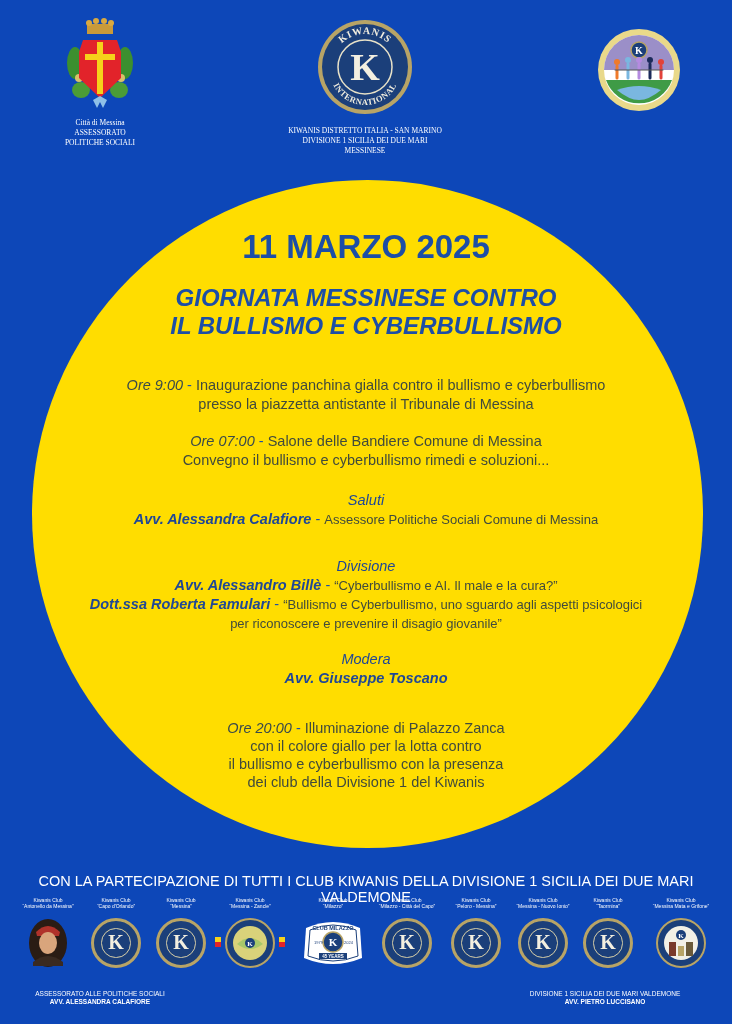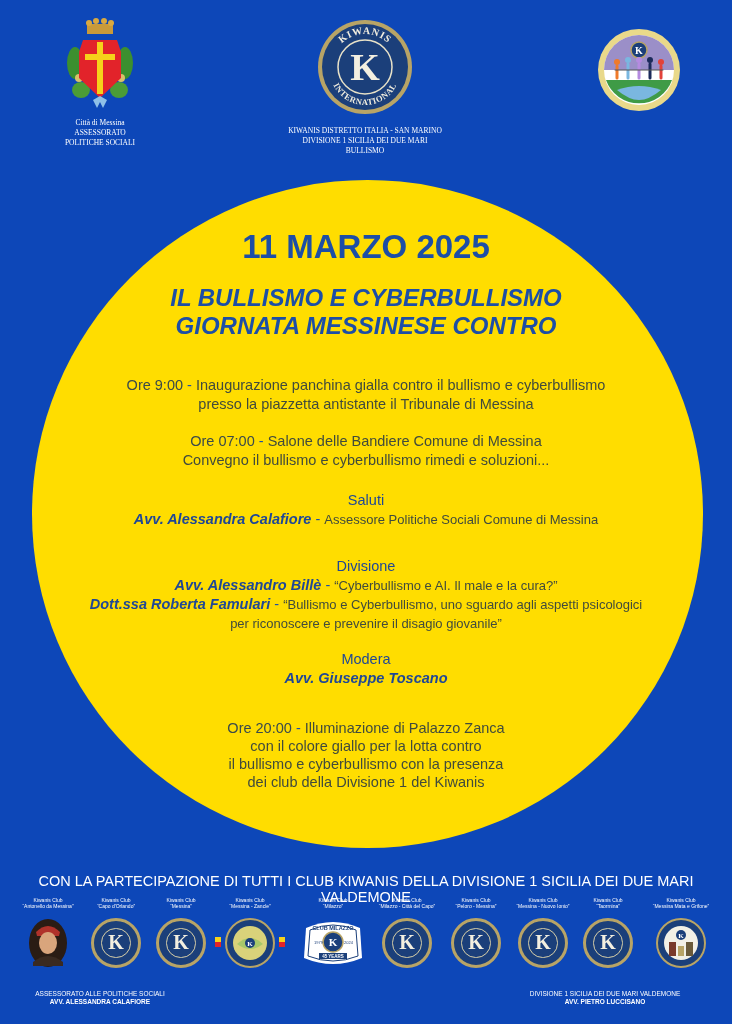--- a/index.html
+++ b/index.html
@@ -34,25 +34,25 @@
   #date {
     top: 228px; font-size: 33px; font-weight: bold; color: #1d4ea6;
     letter-spacing: 0px;
   }
   #event-title {
     top: 284px; font-size: 24px; font-weight: bold; font-style: italic; color: #1d4ea6;
     line-height: 28px;
   }
 
   .prog { color: #414b3c; font-size: 14.5px; line-height: 19px; }
-  .prog .time { color: #3a4a4a; margin-top: 44px; }
+  .prog .time { font-style: italic; color: #3a4a4a; margin-top: 44px; }
   .prog .dash { color: #1d4ea6; }
   .prog .name { font-weight: bold; font-style: italic; color: #1f4796; }
   .prog .role { font-size: 13px; color: #414b3c; }
-  .prog .sect { color: #1f4796; font-size: 14.5px; }
+  .prog .sect { font-style: italic; color: #1f4796; font-size: 14.5px; }
 
   #block-9 { top: 376px; }
   #block-10 { top: 432px; }
   #block-saluti { top: 491px; }
   #block-interventi { top: 557px; }
   #block-modera { top: 650px; }
   #block-20 { top: 719px; line-height: 18px; }
 
   
   #partecipazione {
@@ -125,21 +125,21 @@
         <textPath href="#arcTop" startOffset="50%" text-anchor="middle">KIWANIS</textPath>
       </text>
       <text font-family="Liberation Serif, serif" font-weight="bold" font-size="8.5" fill="#f3efe0" letter-spacing="0.5">
         <textPath href="#arcBot" startOffset="50%" text-anchor="middle">INTERNATIONAL</textPath>
       </text>
     </svg>
   </div>
   <div class="logo-text">
     <div>KIWANIS DISTRETTO ITALIA - SAN MARINO</div>
     <div>DIVISIONE 1 SICILIA DEI DUE MARI</div>
-    <div>BULLISMO</div>
+    <div>MESSINESE</div>
   </div>
 </div>
 
 <div class="abs" id="children-logo">
   <svg width="84" height="84" viewBox="0 0 84 84">
     <circle cx="42" cy="42" r="41" fill="#e9d98a"></circle>
     <circle cx="42" cy="42" r="35" fill="#ffffff"></circle>
     <path d="M7 42 A35 35 0 0 1 77 42 Z" fill="#9b8fc8"></path>
     <path d="M9 52 A35 35 0 0 0 75 52 Z" fill="#3f9b46"></path>
     <path d="M20 62 Q42 54 64 62 Q52 72 42 72 Q32 72 20 62Z" fill="#7ab7e0"></path>
@@ -159,22 +159,22 @@
       <circle cx="53" cy="32" r="3" fill="#1b2a5a"></circle>
     <circle cx="64" cy="34" r="3" fill="#e2423a"></circle>
   </svg>
 </div>
 
 <div class="abs" id="yellow-circle"></div>
 
 <div class="abs center-text" id="date">11 MARZO 2025</div>
 
 <div class="abs center-text" id="event-title">
+  <div>GIORNATA MESSINESE CONTRO</div>
   <div>IL BULLISMO E CYBERBULLISMO</div>
-  <div>GIORNATA MESSINESE CONTRO</div>
 </div>
 
 <div class="abs center-text prog" id="block-9">
   <div>
     <span class="time">Ore 9:00</span><span class="dash"> - </span><span>Inaugurazione panchina gialla contro il bullismo e cyberbullismo</span>
   </div>
   <div>presso la piazzetta antistante il Tribunale di Messina</div>
 </div>
 
 <div class="abs center-text prog" id="block-10">

